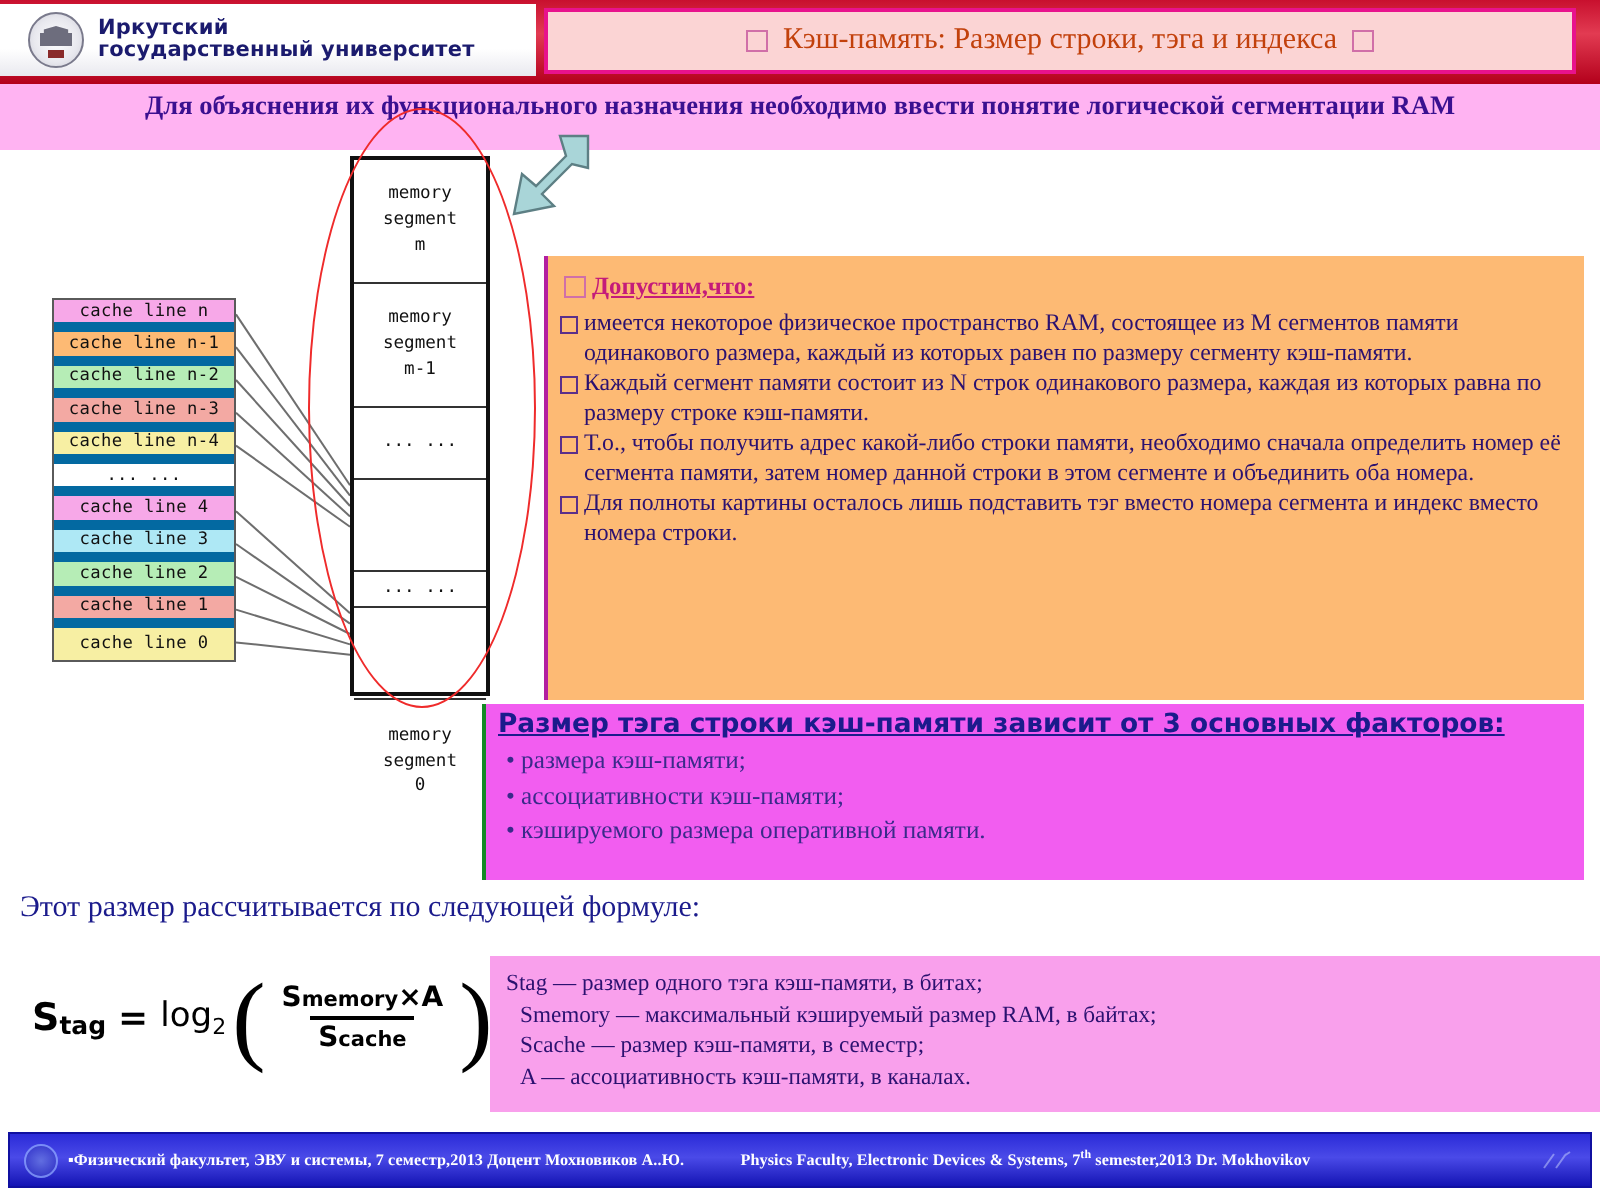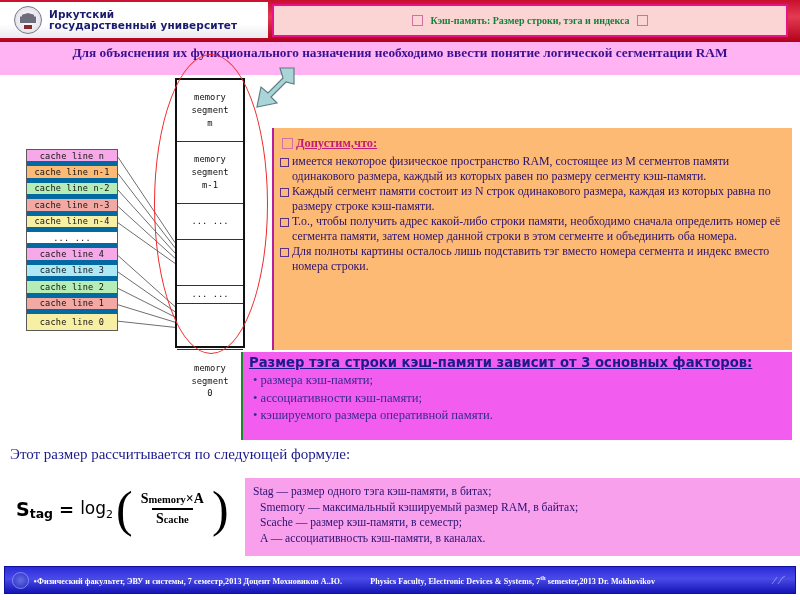--- a/index.html
+++ b/index.html
@@ -26,22 +26,22 @@
   .logo-seal:after{content:"";position:absolute;left:9px;bottom:4px;width:8px;height:4px;
     background:#8a2a2a;}
   .logo-text{line-height:1.02;}
   .logo-text span{display:block;font-family:"DejaVu Sans", sans-serif;
     font-weight:bold;font-size:10.5px;color:#1b1b6e;letter-spacing:.1px;}
 
   
   .title-plate{position:absolute;left:272px;top:4px;width:516px;height:33px;
     background:#fbd4d4;border:2.5px solid #e8128c;box-sizing:border-box;
     display:flex;align-items:center;justify-content:center;gap:8px;}
-  .title-plate .ttxt{font-family:"Liberation Serif", serif;font-weight:bold;
-    font-size:10px;color:#15803d;white-space:nowrap;}
+  .title-plate .ttxt{font-family:"Liberation Serif", serif;font-weight:normal;
+    font-size:15px;color:#c2410c;white-space:nowrap;}
   .sq{display:inline-block;width:9px;height:9px;border:1.1px solid #d06fa8;}
 
   
   .subband{position:absolute;left:0;top:42px;width:800px;height:33px;background:#ffb3f2;}
   .subband .stxt{position:absolute;left:0;top:3px;width:800px;text-align:center;
     font-family:"Liberation Serif", serif;font-weight:bold;font-size:13.3px;color:#3a1090;}
 
   
   .vlabel{position:absolute;left:-17px;top:215px;width:110px;
     transform:rotate(-90deg);text-align:center;
@@ -100,21 +100,21 @@
   
   .formula{position:absolute;left:16px;top:478px;width:225px;height:62px;
     display:flex;align-items:center;gap:3px;
     font-family:"DejaVu Sans", sans-serif;color:#000;}
   .fS{font-size:19px;font-weight:bold;}
   .fsub{font-size:12.5px;font-weight:bold;vertical-align:-2px;}
   .feq{font-size:18px;font-weight:bold;margin:0 3px;}
   .flog{font-size:17px;}
   .flogsub{font-size:11px;vertical-align:-4px;}
   .paren{font-size:50px;font-weight:300;line-height:0.72;font-family:"Liberation Serif",serif;}
-  .frac{display:inline-flex;flex-direction:column;align-items:center;margin:0 1px;font-family:Liberation Serif, serif;}
+  .frac{display:inline-flex;flex-direction:column;align-items:center;margin:0 1px;}
   .frac .num{font-size:14px;font-weight:bold;padding:0 4px 1px 4px;}
   .frac .den{font-size:14px;font-weight:bold;padding:1px 4px 0 4px;border-top:2.2px solid #000;}
   .frac .num small,.frac .den small{font-size:10.5px;font-weight:bold;}
 
   
   .legend{position:absolute;left:245px;top:478px;width:658px;height:78px;
     background:#f9a0ec;box-sizing:border-box;padding:6px 8px;}
   .legend div{font-family:"Liberation Serif", serif;font-size:11.6px;color:#2b1170;
     line-height:1.34;white-space:nowrap;}
   .legend div:first-child{margin-left:0;}

